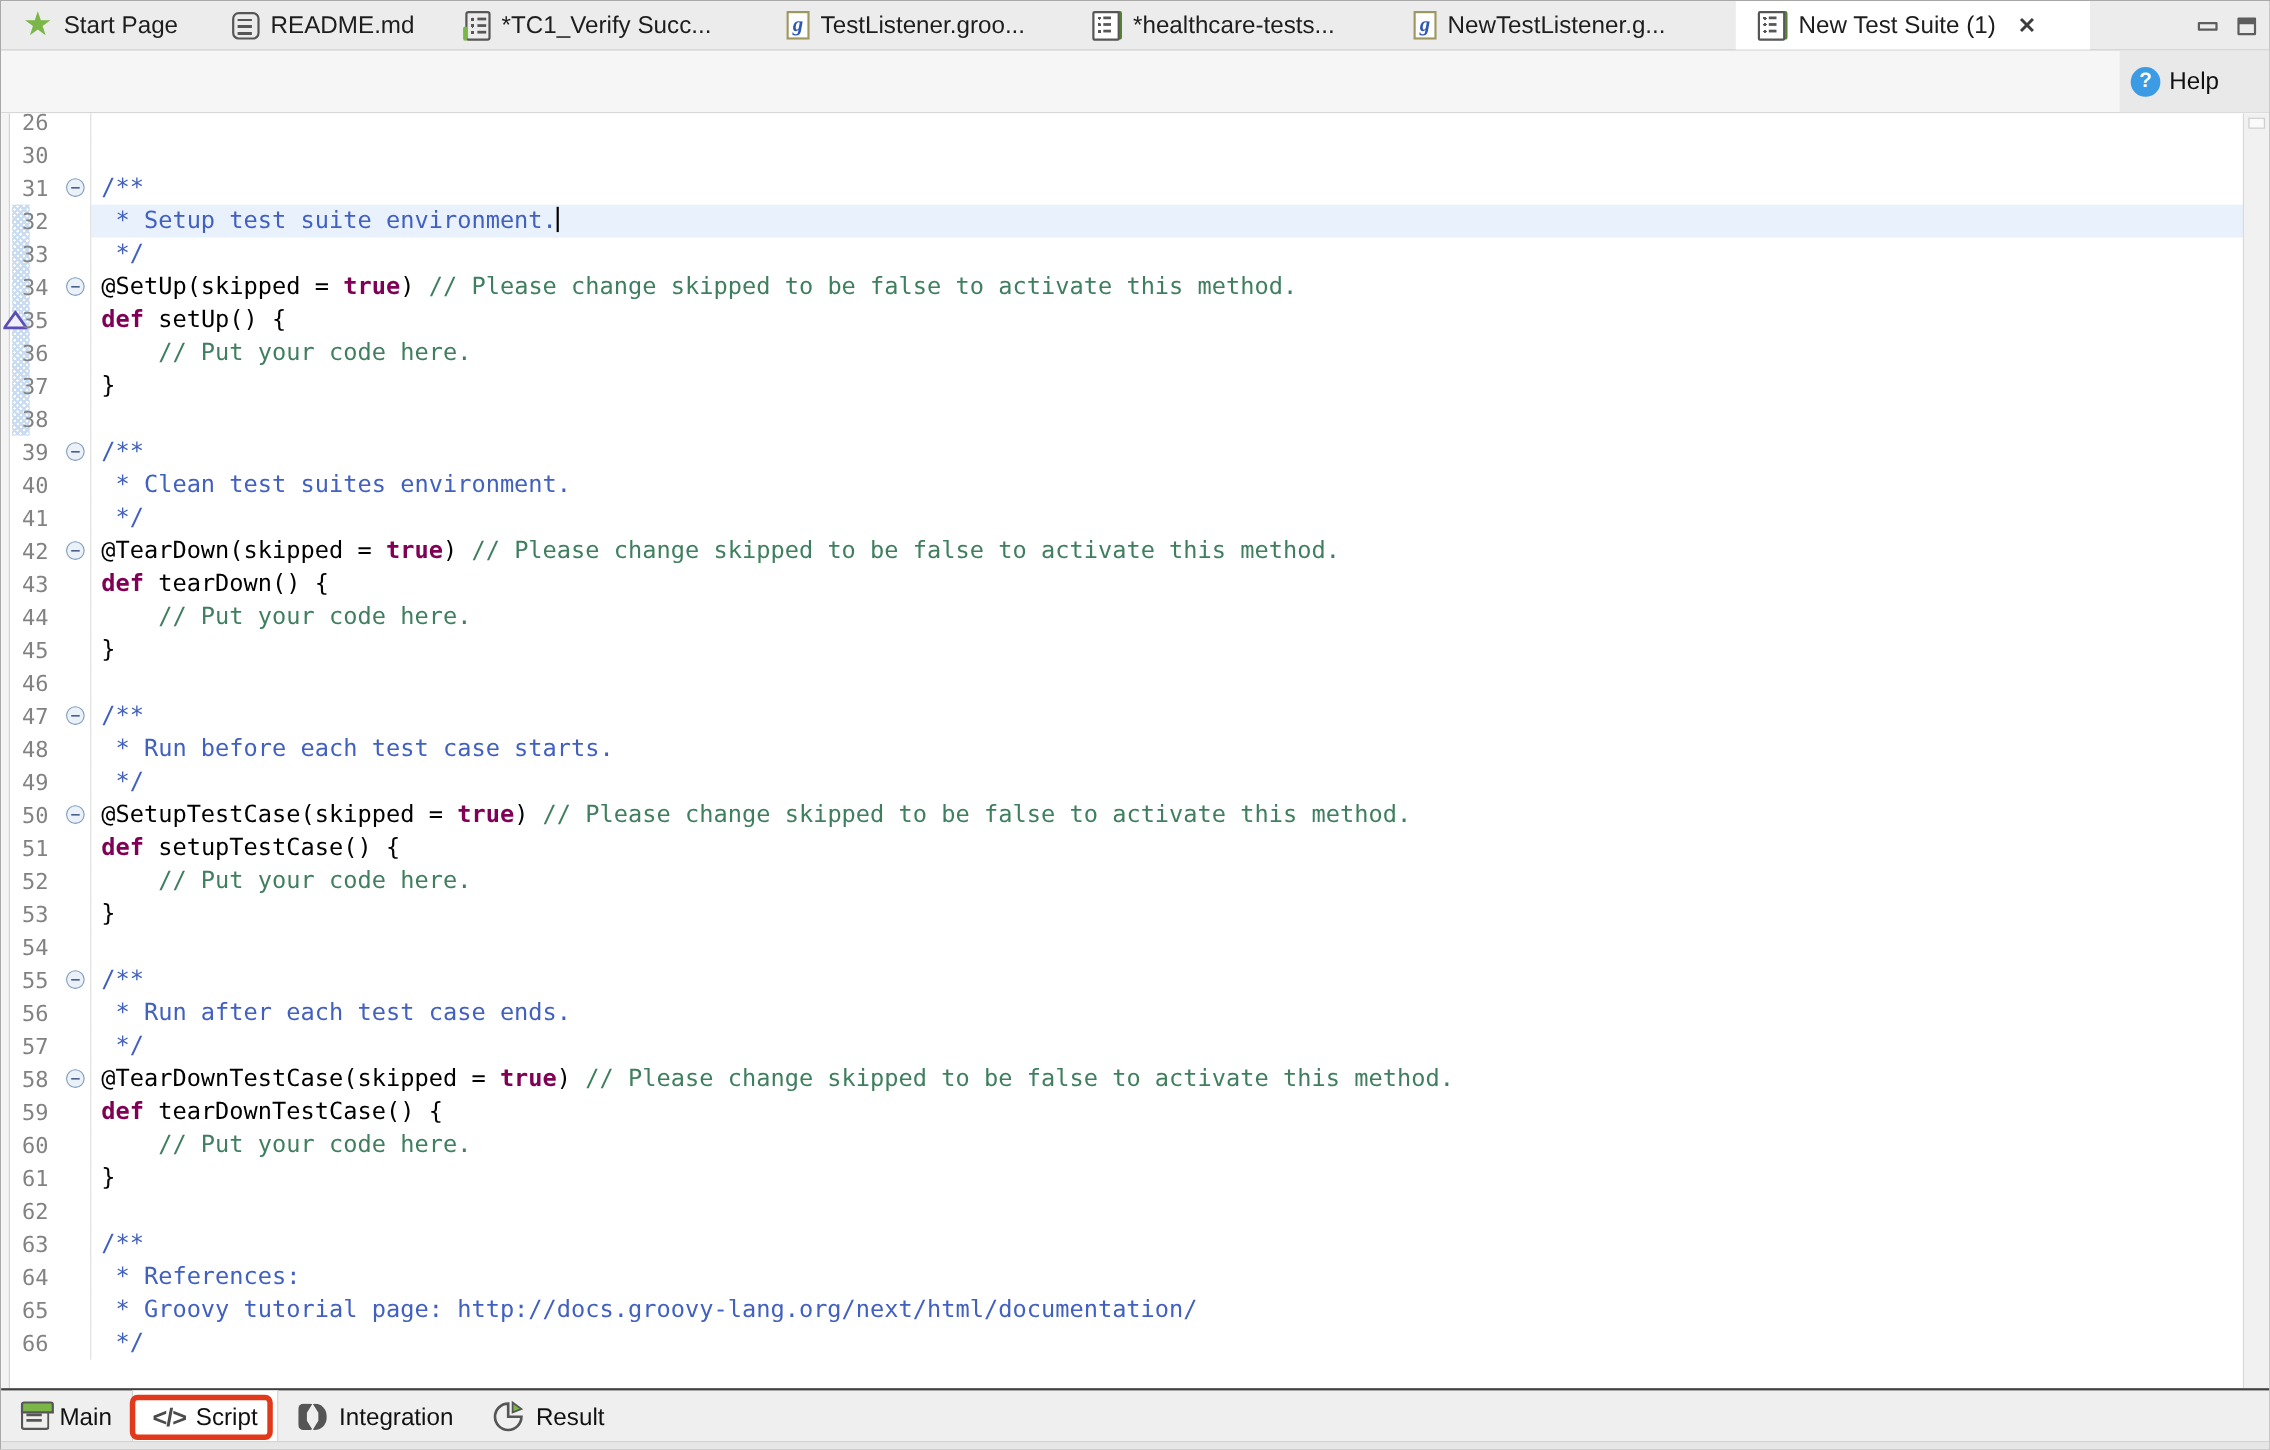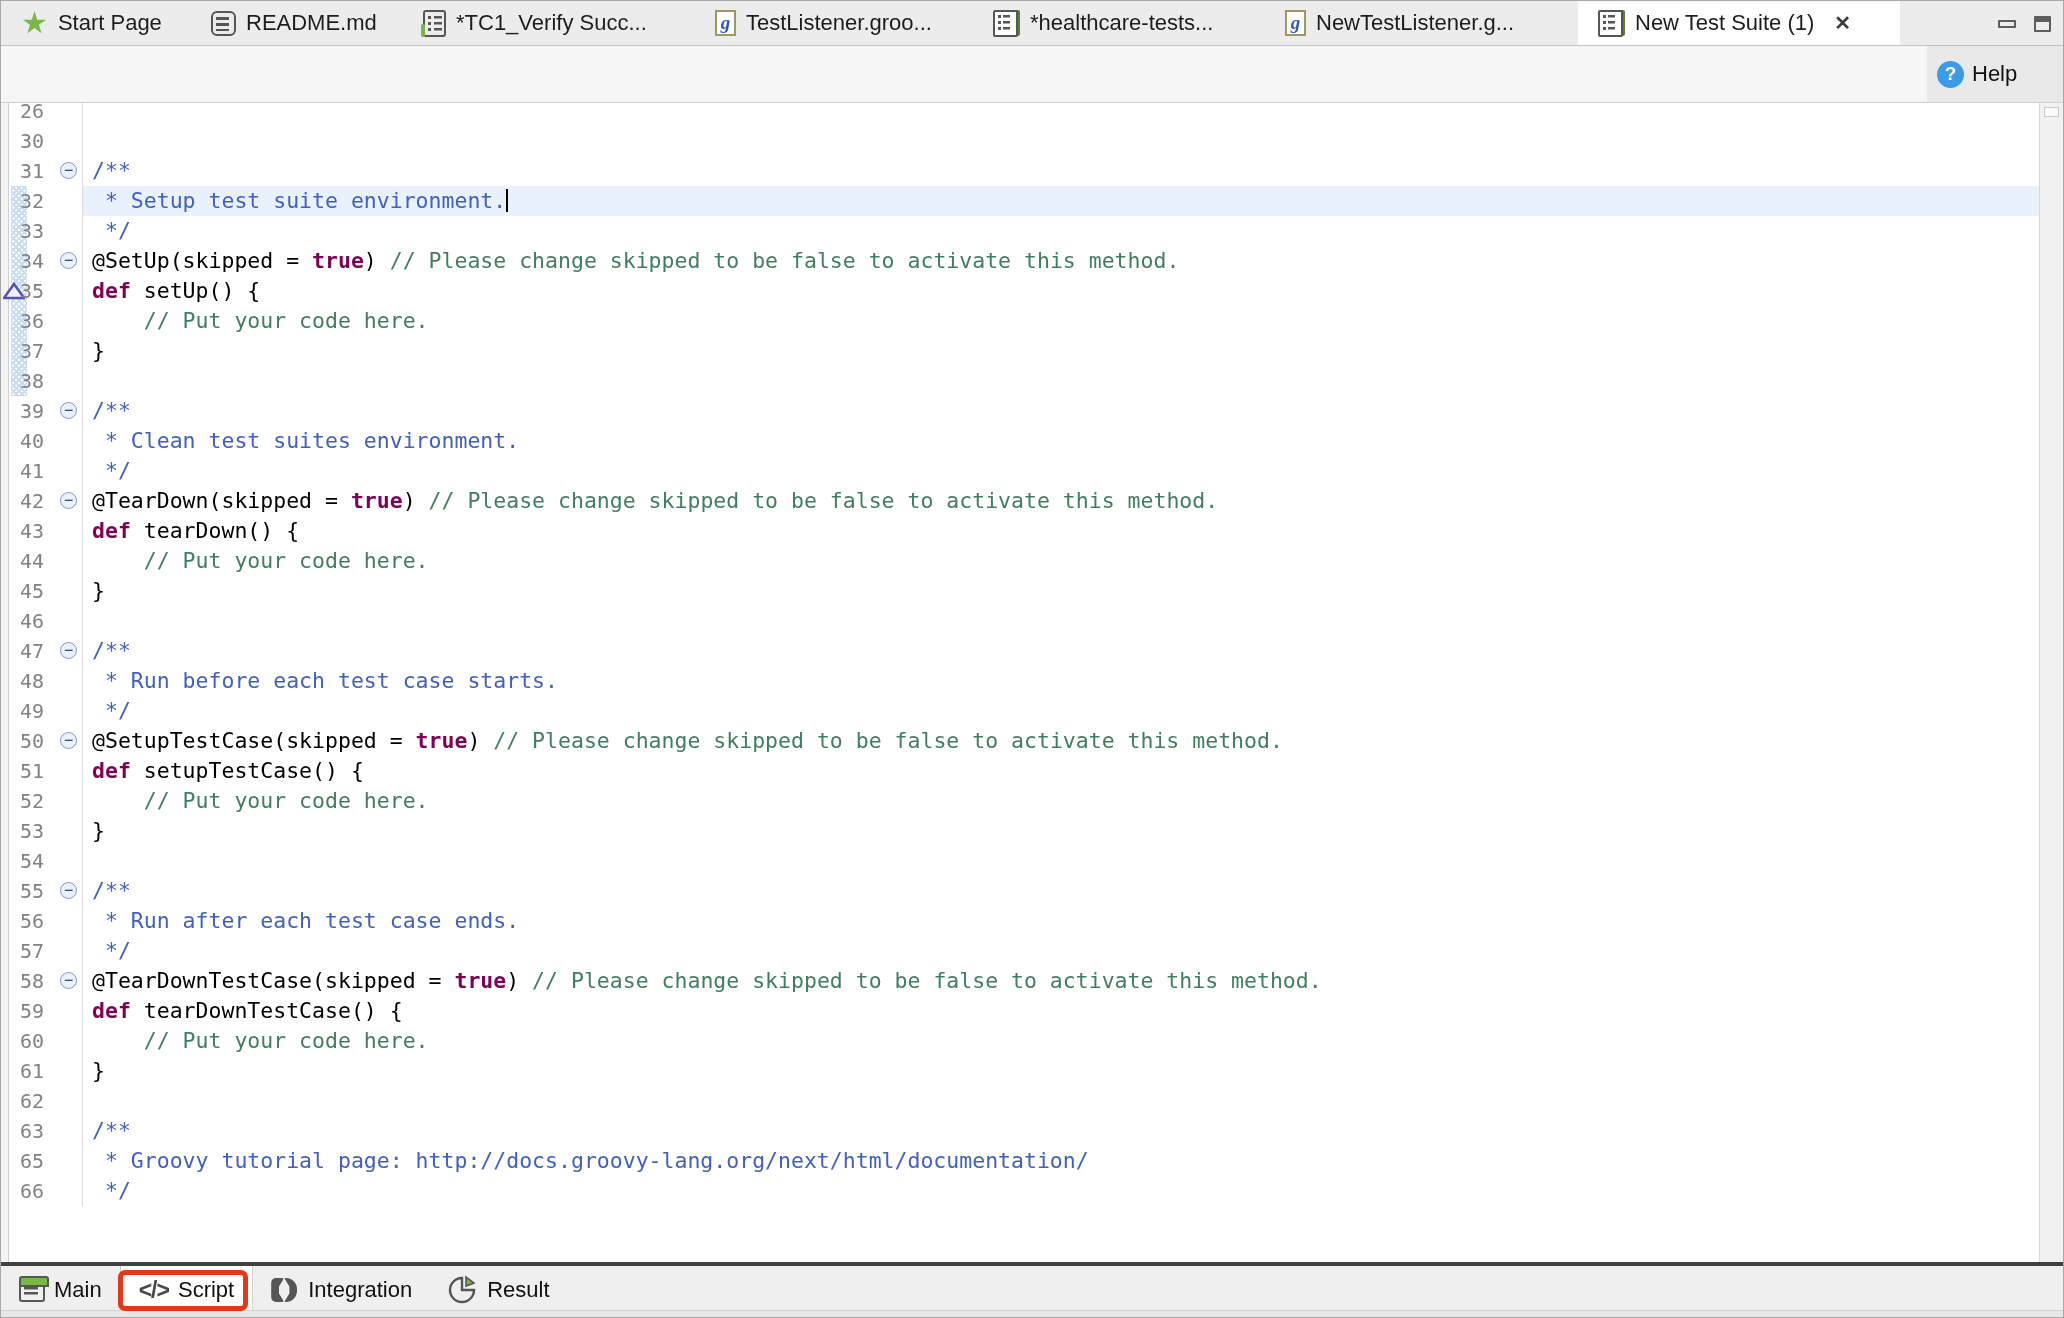--- a/index.html
+++ b/index.html
@@ -81,21 +81,21 @@
   .code { flex:1; white-space:pre; font-family:"DejaVu Sans Mono", monospace; font-size:21.5px; line-height:30px; color:#000; padding-left:9px; }
   .code.current { background:var(--curline); }
   .jd { color:var(--jd); }
   .cm { color:var(--cm); }
   .kw { color:var(--kw); font-weight:bold; }
   .caret { display:inline-block; width:2px; height:23px; background:#000; vertical-align:-4px; }
   .foldbox { display:inline-block; width:15px; height:21px; border:1px solid #8fa0b4; border-radius:2px; margin-left:5px;
              vertical-align:-4px; color:#8fa0b4; font-size:11px; line-height:19px; text-align:center; letter-spacing:1px; }
 
   
-  #bottombar { position:relative; height:56px; border-top:4px solid #404040; background:#efefef; }
+  #bottombar { position:relative; height:56px; border-top:2px solid #404040; background:#efefef; }
   #btabs { height:48px; display:flex; align-items:stretch; }
   .btab { display:flex; align-items:center; gap:9px; padding:0 18px; font-size:22px; color:#111; white-space:nowrap; }
   .btab.selected { background:#ffffff; border-left:1px solid #cfcfcf; border-right:1px solid #cfcfcf; }
   #bstrip { position:absolute; left:0; right:0; bottom:0; height:8px; background:#e6e6e6; border-top:1px solid #d4d4d4; }
   #annot-box { position:absolute; left:117px; top:4px; width:130px; height:41px; border:5px solid var(--accent); border-radius:7px; pointer-events:none; }
 </style>
 </head>
 <body>
 
 <div id="window">
@@ -340,20 +340,25 @@
           <span class="ln">62</span>
           <span class="foldcol"></span>
           <span class="code"></span>
         </div>
         <div class="row">
           <span class="ln">63</span>
           <span class="foldcol"></span>
           <span class="code"><span class="jd">/**</span></span>
         </div>
         <div class="row">
+          <span class="ln">64</span>
+          <span class="foldcol"></span>
+          <span class="code"><span class="jd"> * References:</span></span>
+        </div>
+        <div class="row">
           <span class="ln">65</span>
           <span class="foldcol"></span>
           <span class="code"><span class="jd"> * Groovy tutorial page: http://docs.groovy-lang.org/next/html/documentation/</span></span>
         </div>
         <div class="row">
           <span class="ln">66</span>
           <span class="foldcol"></span>
           <span class="code"><span class="jd"> */</span></span>
         </div>
       </div>

